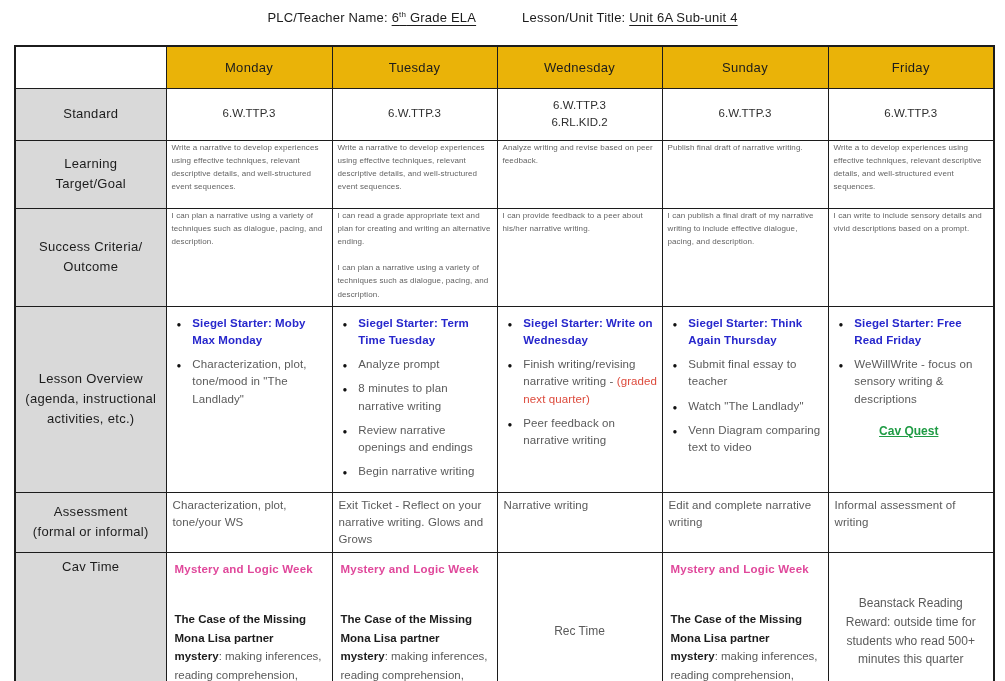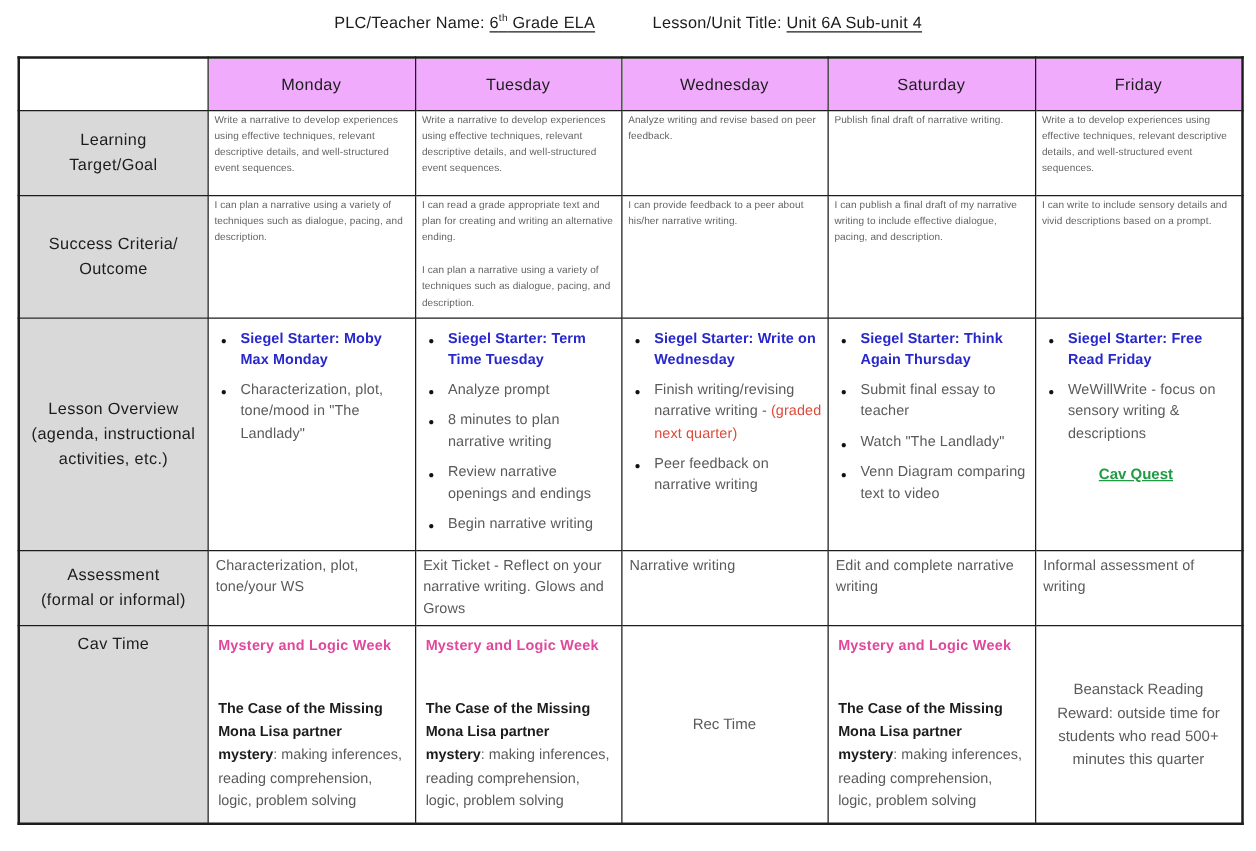--- a/index.html
+++ b/index.html
@@ -19,21 +19,21 @@
   table.plan {
     position: absolute; left: 14px; top: 45px;
     width: 979px; table-layout: fixed; border-collapse: collapse;
     border: 2px solid #1c1c1c;
   }
   td, th { border: 1px solid #1c1c1c; overflow: hidden; }
 
   
   .corner-cell { background: #ffffff; }
   .day-cell {
-    background: #f0abfc; text-align: center; vertical-align: middle;
+    background: #eab308; text-align: center; vertical-align: middle;
     font-size: 13px; font-weight: normal; color: #1c1c1c; height: 42px;
     letter-spacing: 0.3px;
   }
 
   
   .label-col {
     background: #d9d9d9; text-align: center; vertical-align: middle;
     font-size: 13px; font-weight: normal; color: #1c1c1c;
     white-space: pre-line; line-height: 1.55; letter-spacing: 0.3px;
     padding: 2px 4px;
@@ -98,22 +98,31 @@
       <col style="width:165px">
       <col style="width:166px">
       <col style="width:166px">
   </colgroup>
   <tbody>
       <tr>
     <td class="corner-cell"></td>
     <td class="day-cell">Monday</td>
     <td class="day-cell">Tuesday</td>
     <td class="day-cell">Wednesday</td>
-    <td class="day-cell">Saturday</td>
+    <td class="day-cell">Sunday</td>
     <td class="day-cell">Friday</td>
+  </tr>
+  <tr>
+    <td class="label-col">Standard</td>
+    <td class="standard-cell">6.W.TTP.3</td>
+    <td class="standard-cell">6.W.TTP.3</td>
+    <td class="standard-cell">6.W.TTP.3
+6.RL.KID.2</td>
+    <td class="standard-cell">6.W.TTP.3</td>
+    <td class="standard-cell">6.W.TTP.3</td>
   </tr>
   <tr class="row-learning">
     <td class="label-col">Learning
 Target/Goal</td>
     <td class="small-cell">Write a narrative to develop experiences using effective techniques, relevant descriptive details, and well-structured event sequences.</td>
     <td class="small-cell">Write a narrative to develop experiences using effective techniques, relevant descriptive details, and well-structured event sequences.</td>
     <td class="small-cell">Analyze writing and revise based on peer feedback.</td>
     <td class="small-cell">Publish final draft of narrative writing.</td>
     <td class="small-cell">Write a to develop experiences using effective techniques, relevant descriptive details, and well-structured event sequences.</td>
   </tr>

